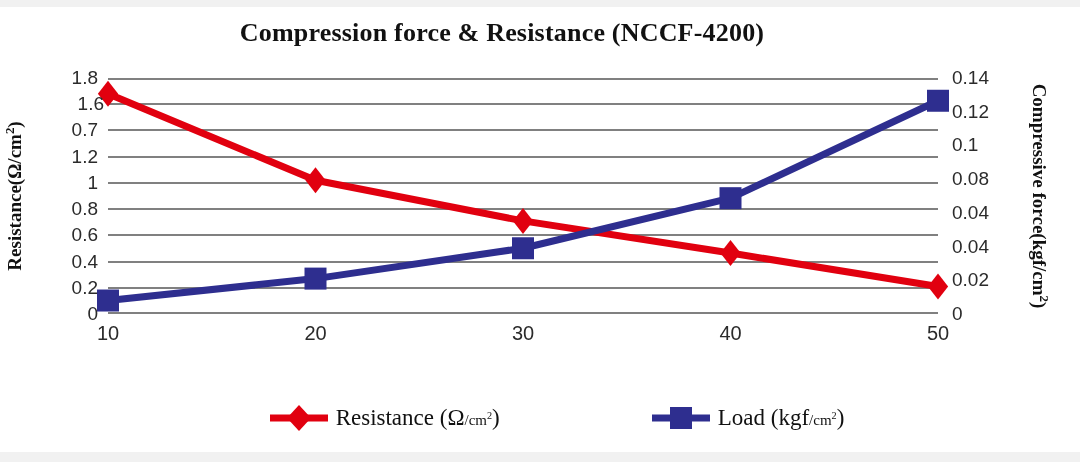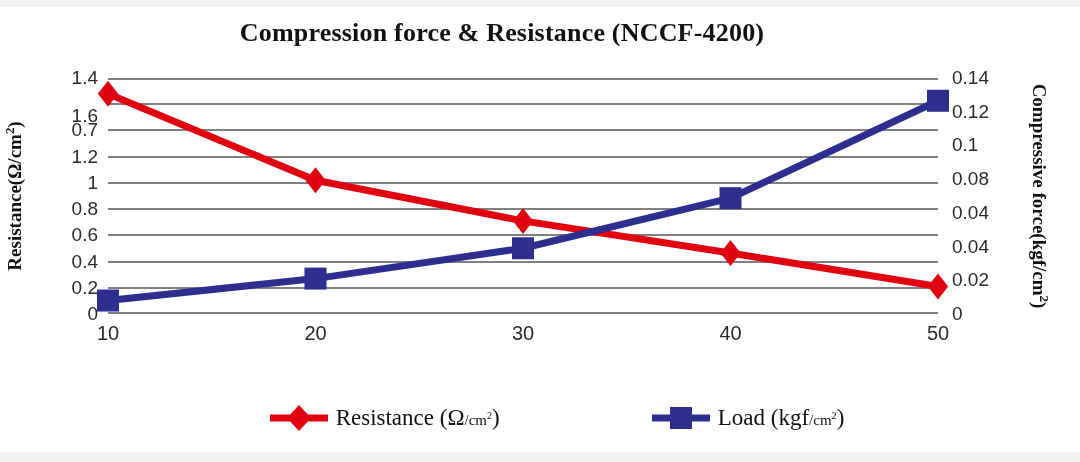--- a/index.html
+++ b/index.html
@@ -198,22 +198,22 @@
 
   <div class="y-left-wrap" id="y-left-ticks">
       <div class="tick-left" style="left: 56px; width: 42px; top: 314px;">0</div>
       <div class="tick-left" style="left: 56px; width: 42px; top: 287.778px;">0.2</div>
       <div class="tick-left" style="left: 56px; width: 42px; top: 261.556px;">0.4</div>
       <div class="tick-left" style="left: 56px; width: 42px; top: 235.333px;">0.6</div>
       <div class="tick-left" style="left: 56px; width: 42px; top: 209.111px;">0.8</div>
       <div class="tick-left" style="left: 56px; width: 42px; top: 182.889px;">1</div>
       <div class="tick-left" style="left: 56px; width: 42px; top: 156.667px;">1.2</div>
       <div class="tick-left" style="left: 56px; width: 42px; top: 130.444px;">0.7</div>
-      <div class="tick-left" style="left: 56px; width: 42px; top: 104.222px; margin-top: 12px;">1.6</div>
-      <div class="tick-left" style="left: 56px; width: 42px; top: 78px;">1.4</div>
+      <div class="tick-left" style="left: 62px; width: 42px; top: 104.222px;">1.6</div>
+      <div class="tick-left" style="left: 56px; width: 42px; top: 78px;">1.8</div>
     </div>
   <div class="y-right-wrap" id="y-right-ticks">
       <div class="tick-right" style="left: 952px; top: 314px;">0</div>
       <div class="tick-right" style="left: 952px; top: 280.286px;">0.02</div>
       <div class="tick-right" style="left: 952px; top: 246.571px;">0.04</div>
       <div class="tick-right" style="left: 952px; top: 212.857px;">0.04</div>
       <div class="tick-right" style="left: 952px; top: 179.143px;">0.08</div>
       <div class="tick-right" style="left: 952px; top: 145.429px;">0.1</div>
       <div class="tick-right" style="left: 952px; top: 111.714px;">0.12</div>
       <div class="tick-right" style="left: 952px; top: 78px;">0.14</div>

